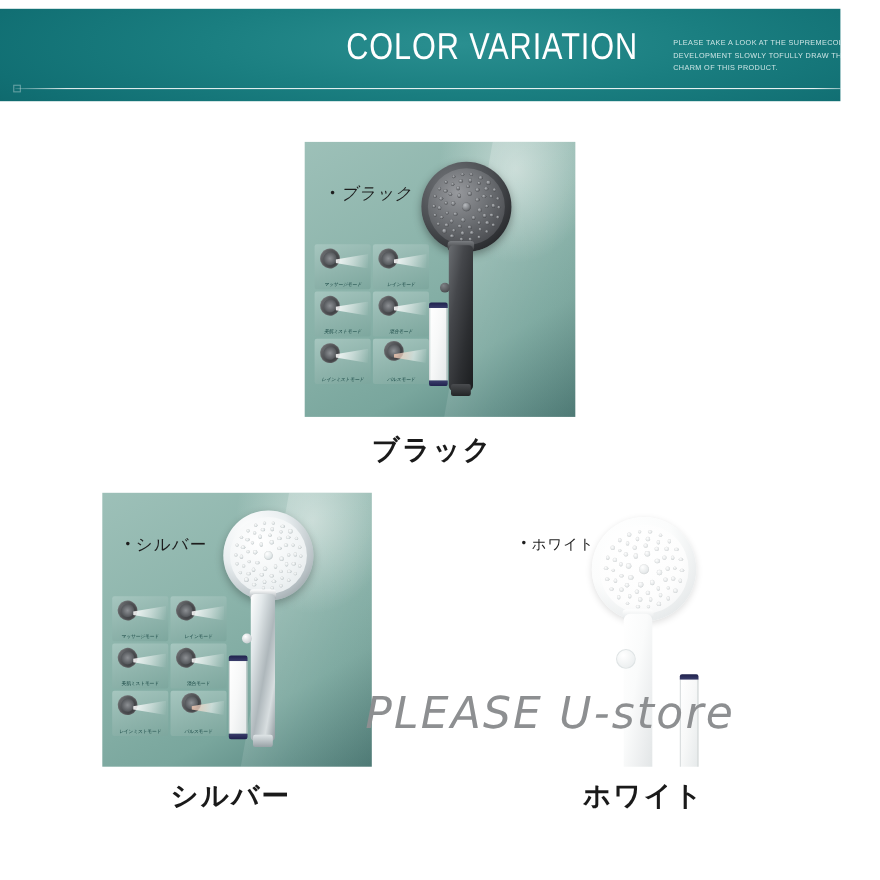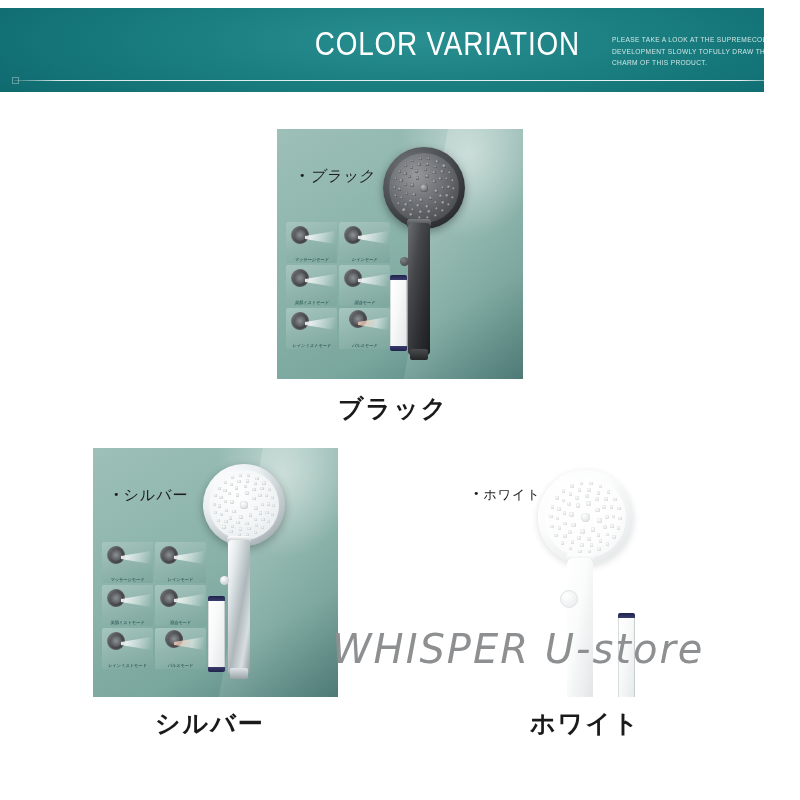--- a/index.html
+++ b/index.html
@@ -604,15 +604,15 @@
 
     <div class="cartridge cart-white">
       <div class="cap"></div>
       <div class="body"></div>
 
     </div>
   </div>
 
   <div class="caption cap-white">ホワイト</div>
 
-  <div class="watermark">WHISPER U-store</div>
+  <div class="watermark">PLEASE U-store</div>
 
 </div>
 
 </body></html>

